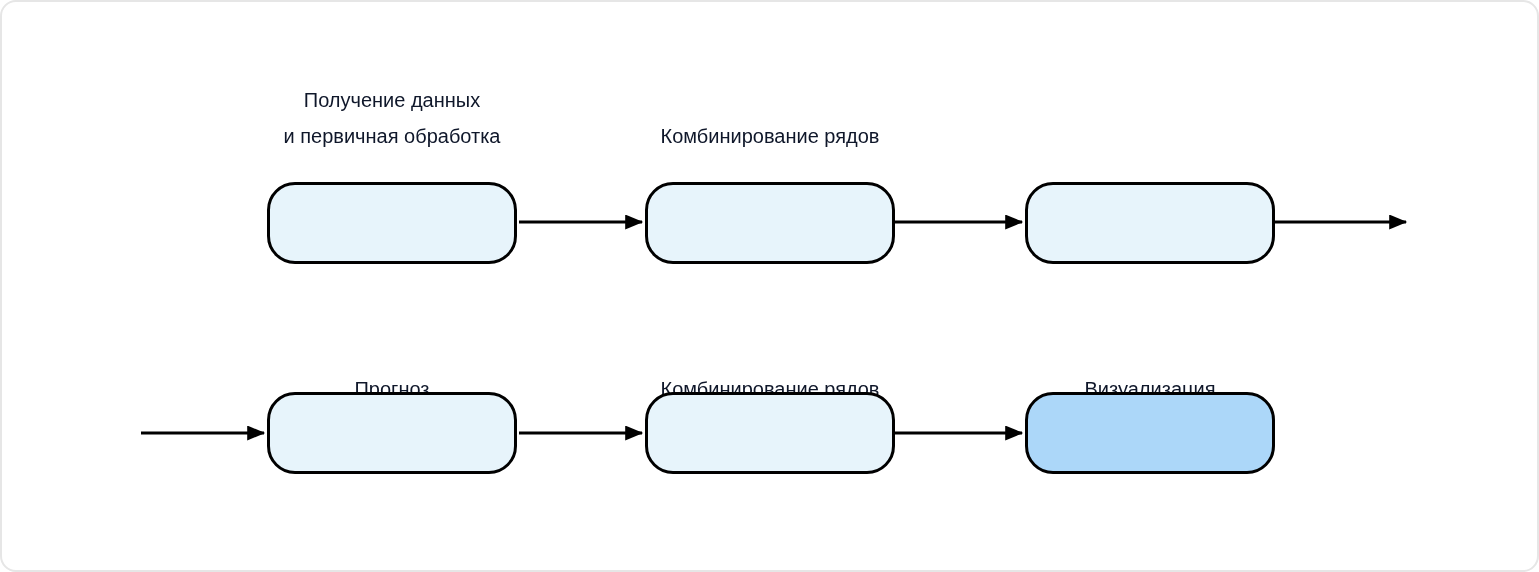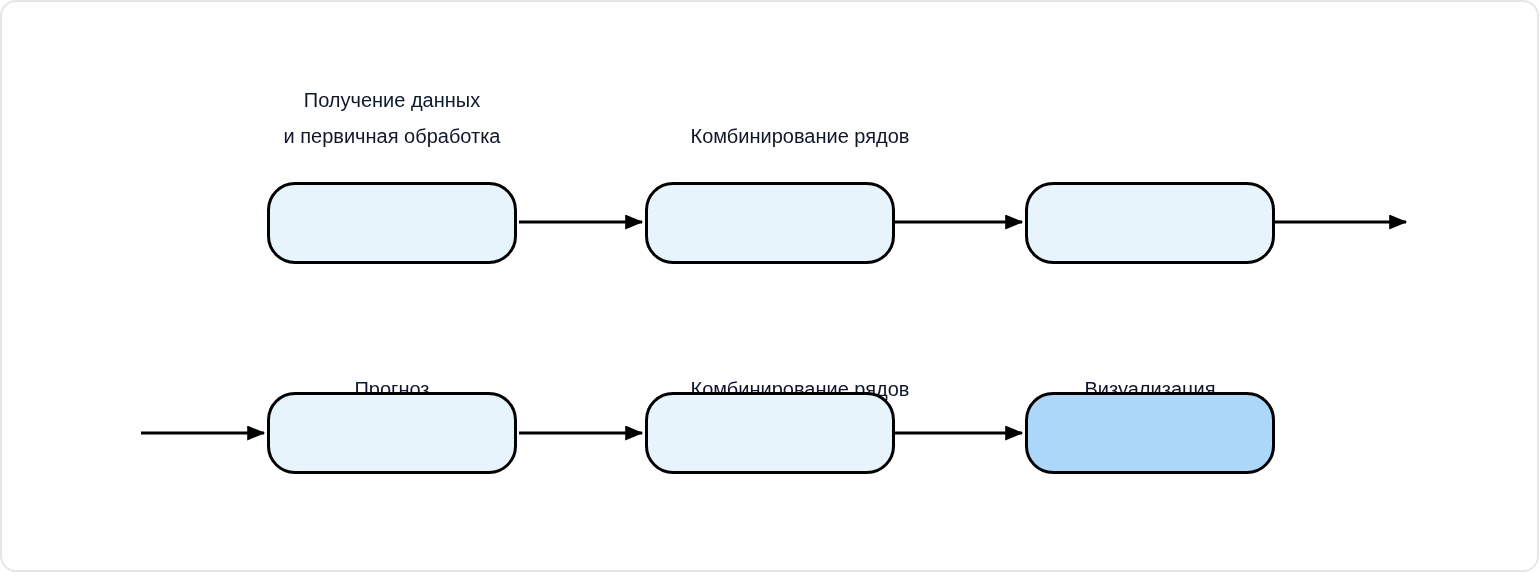--- a/index.html
+++ b/index.html
@@ -37,21 +37,21 @@
     font-weight: 500;
     line-height: 36px;
     color: #0f172a;
     white-space: pre-line;
   }
   
   .label-r1 { top: 94px; height: 58px; }
   
   .label-r2 { top: 327px; height: 30px; margin-top: 48px; }
   .lc1 { left: 200px; }  
-  .lc2 { left: 608px; }  
+  .lc2 { left: 578px; }  
   .lc3 { left: 958px; }  
   
   .r1 { top: 180px; }
   .r2 { top: 390px; }
   .c1 { left: 265px; }
   .c2 { left: 643px; }
   .c3 { left: 1023px; }
   #arrow-layer {
     position: absolute;
     left: 0; top: 0;

